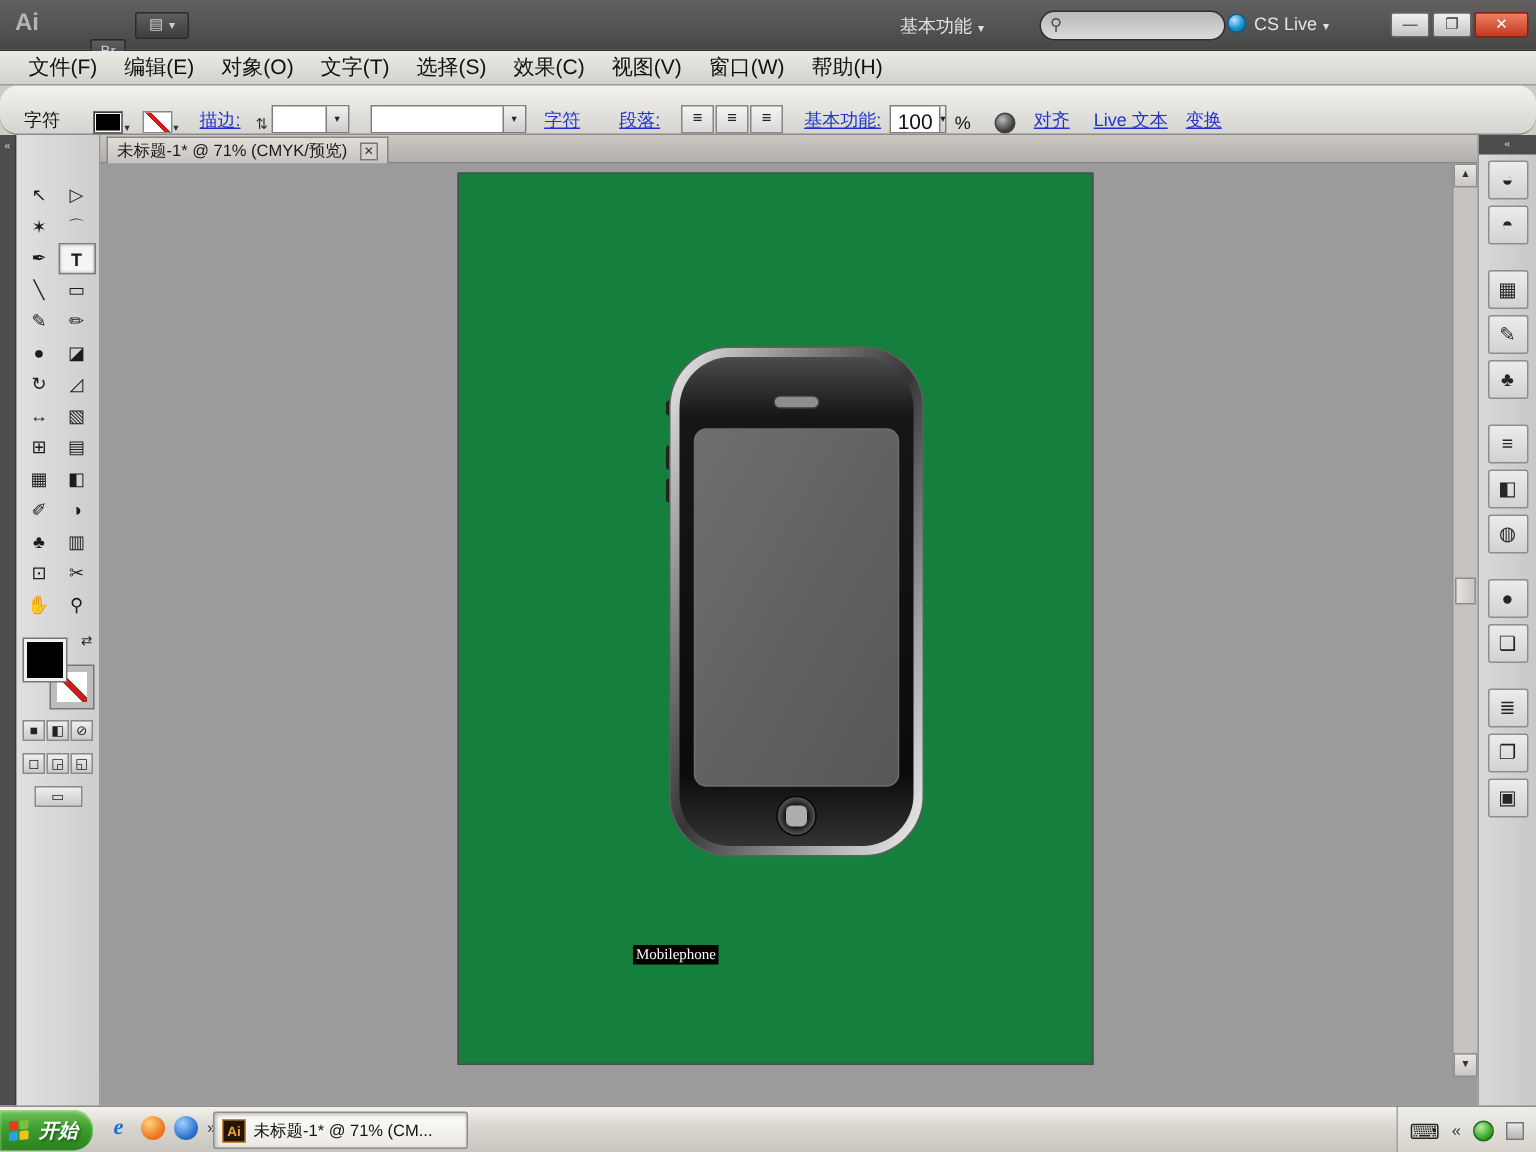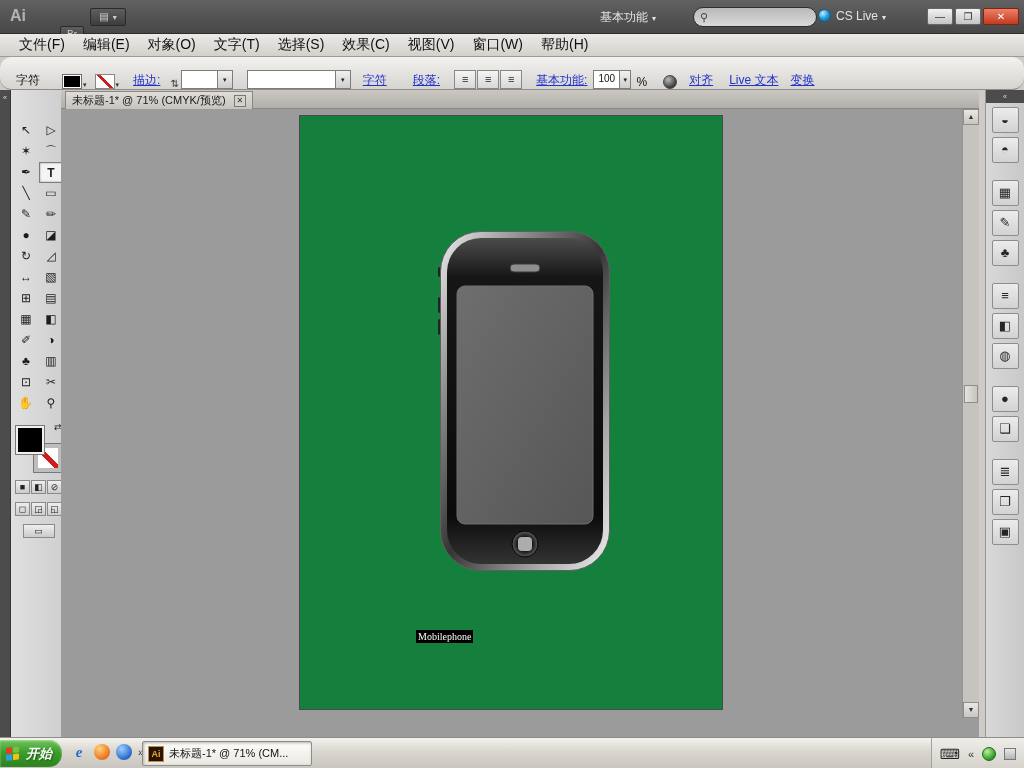--- a/index.html
+++ b/index.html
@@ -41,21 +41,21 @@
     background:linear-gradient(#f3f2f0,#d6d4d0); border-bottom:1px solid #8e8c88;
     display:flex; align-items:flex-end;border-radius:12px; }
   .cb-label { margin-left:16px; color:#111; }
   .blue-link { color:#2233cc; text-decoration:underline; font-size:12px; }
   .fill-swatch { margin-left:22px; width:20px; height:15px; background:#000;
     border:1px solid #6d6d6d; box-shadow:inset 0 0 0 1px #fff; }
   .stroke-swatch { margin-left:8px; width:20px; height:15px; background:#fff; border:1px solid #888;
     background-image:linear-gradient(45deg,transparent 44%,#cf1c1c 44%,#cf1c1c 56%,transparent 56%); }
   .mini-arrow { font-size:7px; color:#333; margin-left:1px; }
   .combo { height:19px; background:#fff; border:1px solid #7f7d79; display:flex; align-items:stretch; }
-  .combo .val { padding:2px 4px; font-size:10px; color:#111; flex:1; }
+  .combo .val { padding:2px 4px; font-size:14px; color:#111; flex:1; }
   .combo .arr { width:15px; background:linear-gradient(#f1f1f1,#cdcdcd); border-left:1px solid #7f7d79;
     font-size:7px; text-align:center; line-height:17px; color:#222; }
   .spin { margin-left:10px; font-size:10px; color:#333; }
   .stroke-combo { width:52px; margin-left:2px; }
   .style-combo { width:104px; margin-left:14px; }
   .align-group { display:flex; gap:1px; margin-left:14px; }
   .align-btn { width:22px; height:19px; border:1px solid #8a8884; background:linear-gradient(#f5f5f5,#d8d8d8);
     font-size:11px; text-align:center; line-height:17px; color:#222; }
   .opacity-combo { width:38px; margin-left:6px; }
   .pct { margin-left:5px; color:#111; }
@@ -77,21 +77,21 @@
   .stroke-big { position:absolute; right:0; bottom:0; width:28px; height:28px; background:#fff;
     border:4px solid #bdbdbd; outline:1px solid #777;
     background-image:linear-gradient(45deg,transparent 42%,#cf1c1c 42%,#cf1c1c 58%,transparent 58%); }
   .swap-icon { position:absolute; right:0; top:-4px; font-size:9px; color:#222; }
   .mini-row { display:flex; justify-content:center; gap:1px; margin-top:8px; }
   .mini-btn { width:15px; height:14px; border:1px solid #8a8a8a; background:linear-gradient(#efefef,#cbcbcb);
     font-size:9px; line-height:12px; text-align:center; color:#222; }
   .mini-btn.wide { width:32px; }
 
   
-  #docarea { position:absolute; left:61px; top:90px; width:918px; height:647px; background:#9b9b9b; }
+  #docarea { position:absolute; left:67px; top:90px; width:918px; height:647px; background:#9b9b9b; }
   #tabbar { position:absolute; left:0; top:0; right:0; height:19px;
     background:linear-gradient(#cbc8c3,#b2afaa); border-bottom:1px solid #898782; }
   .doctab { position:absolute; left:4px; top:1px; height:18px; display:flex; align-items:center;
     background:linear-gradient(#e0ddd8,#c7c4bf); border:1px solid #898782; border-bottom:none;
     font-size:11px; color:#1a1a1a; padding:0 6px; }
   .doctab .tab-close { margin-left:8px; font-size:8px; border:1px solid #7b7976; background:#d6d3ce;
     padding:0 2px; line-height:10px; color:#333; }
   #canvas { position:absolute; left:0; top:19px; right:17px; bottom:19px; overflow:hidden; background:#9b9b9b; }
   #artboard { position:absolute; left:238px; top:6px; width:424px; height:595px;
     background:#15803d; border:1px solid #4a4a4a; }

